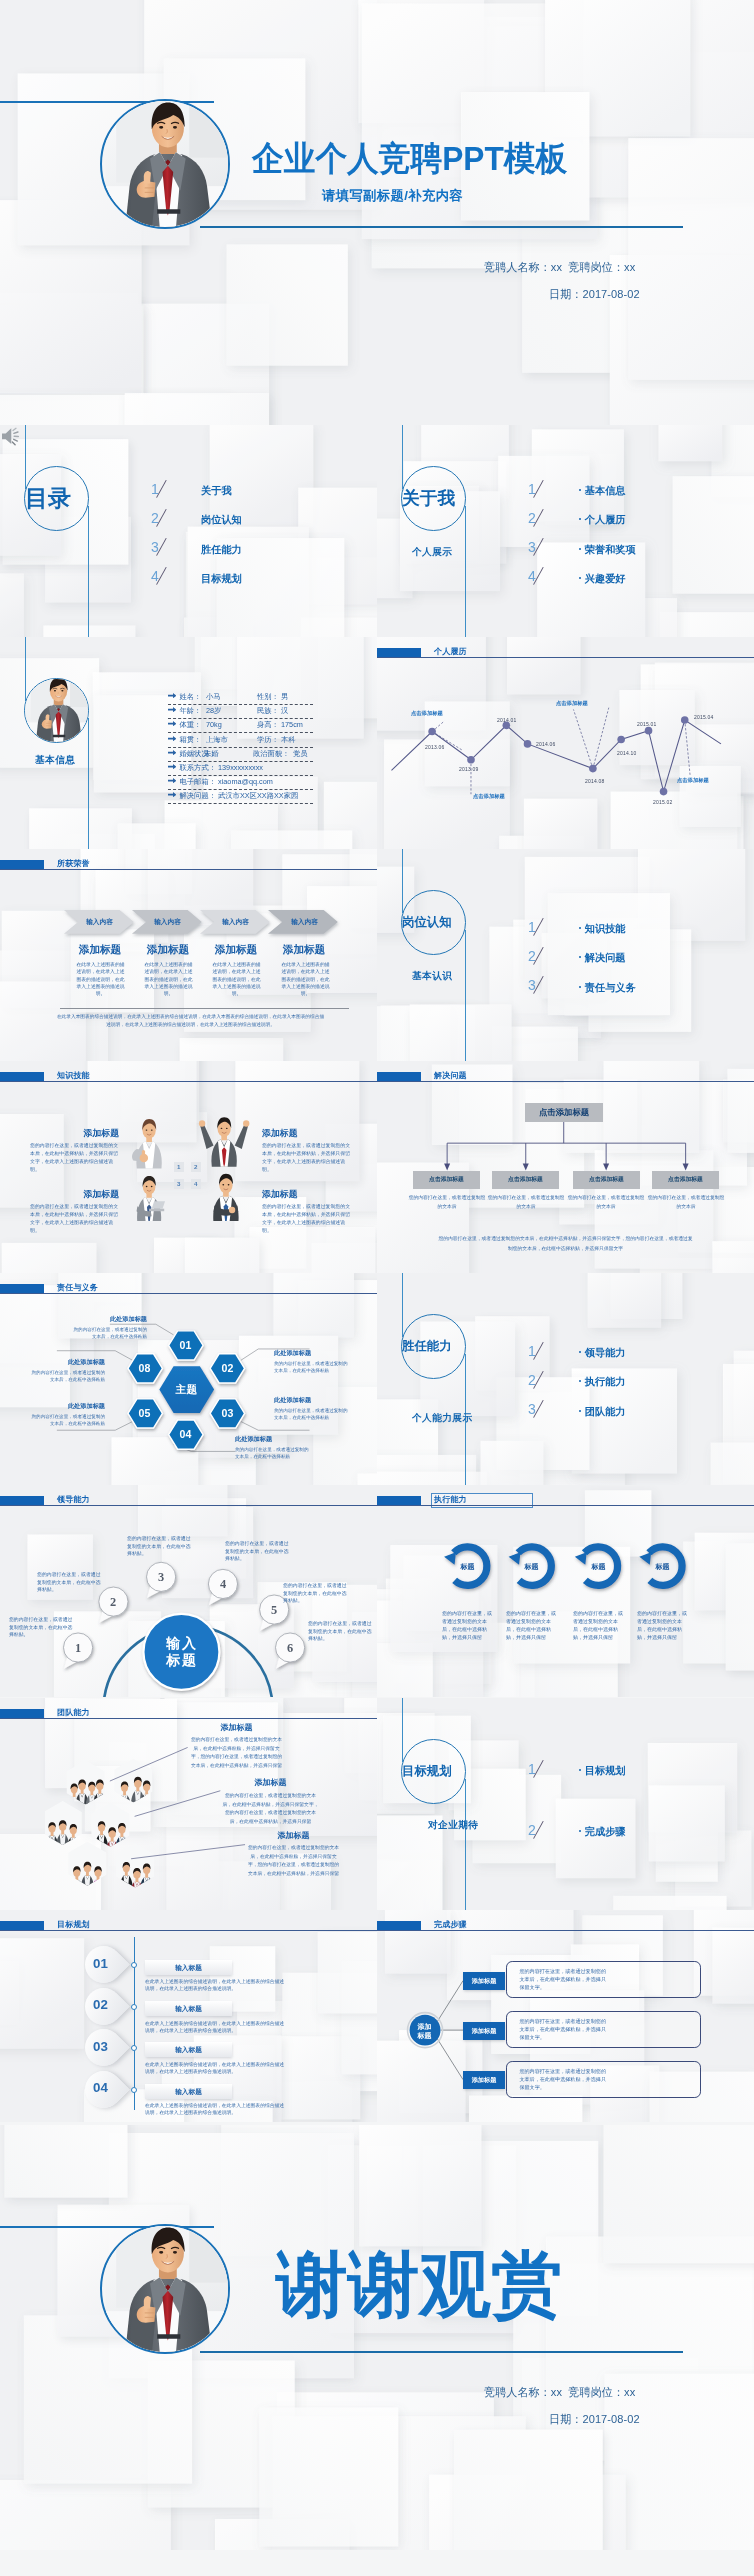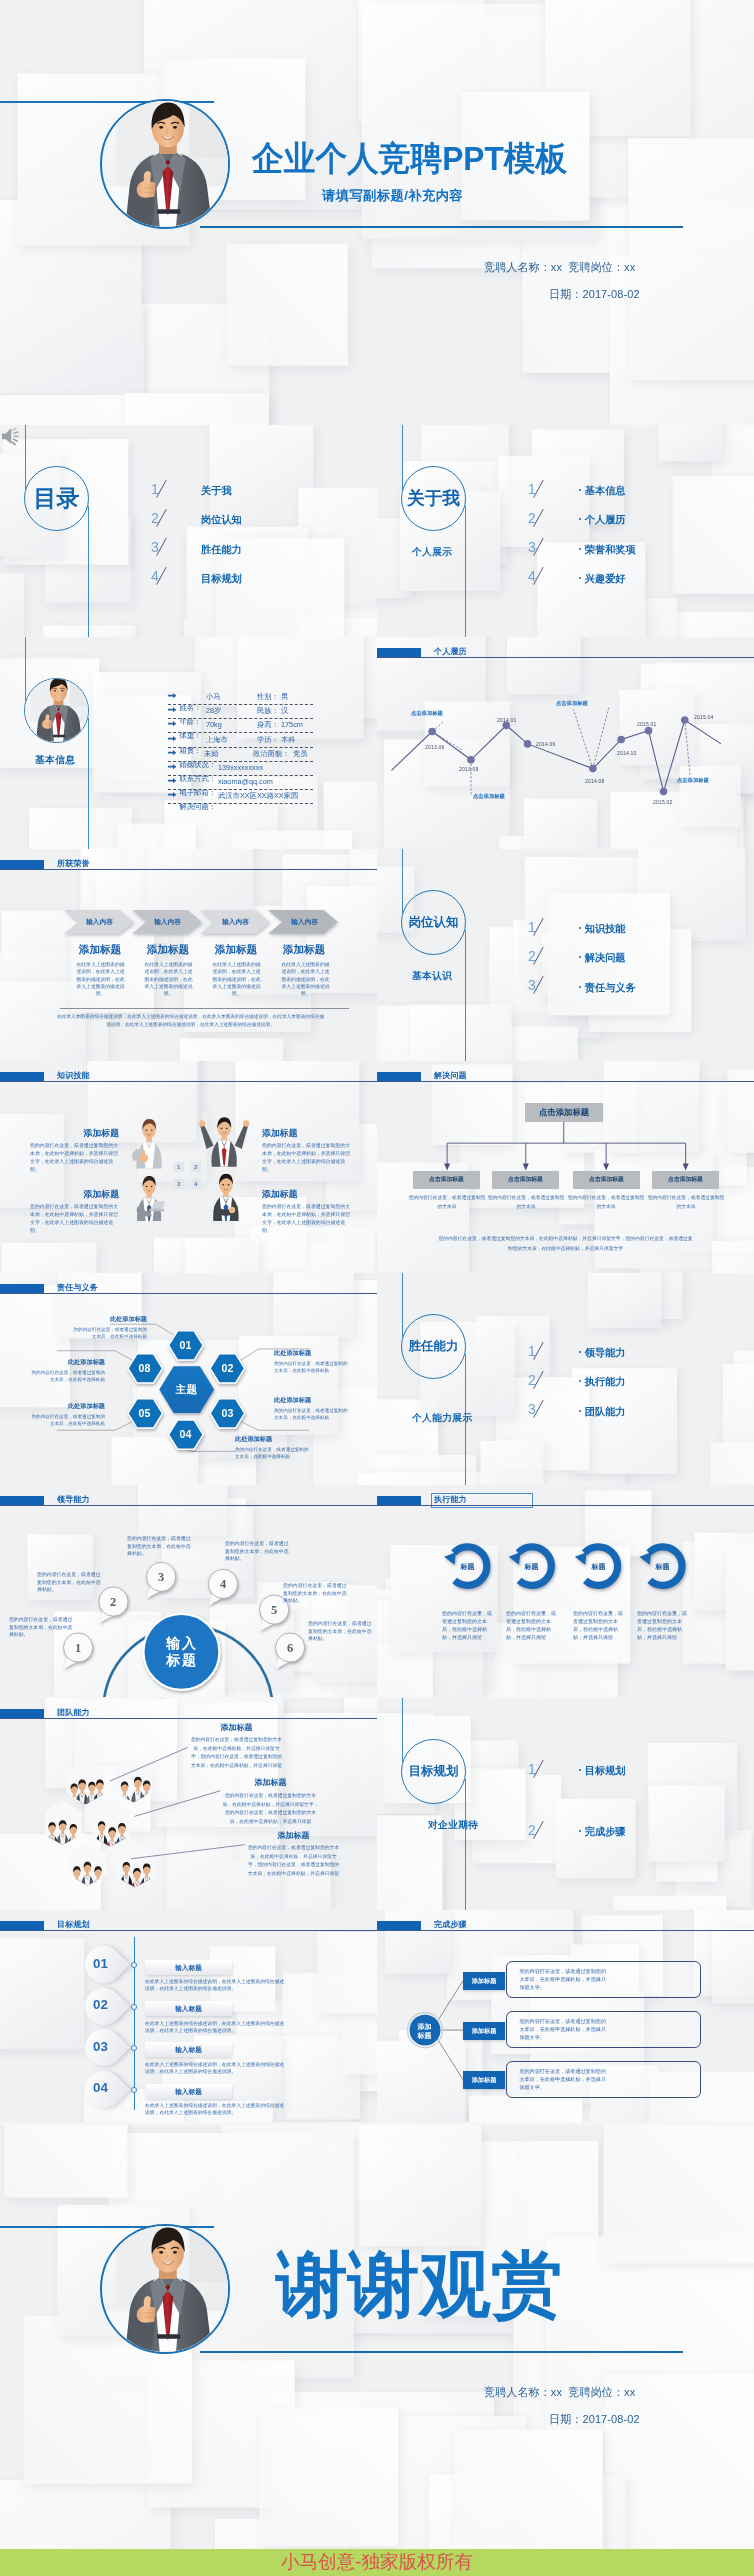--- a/index.html
+++ b/index.html
@@ -21,35 +21,35 @@
 .footbar{left:0;top:2549px;width:754px;height:26.6px;background:#b5d861}
 .footbar i{display:block;text-align:center;line-height:26.6px;font-size:18.6px;color:#d9534d;font-style:normal;font-weight:400}
 
 .spk{left:0.9px;top:0.9px;width:23px;height:21px}
 .band{left:0;top:10.6px;width:44px;height:9.3px;background:#1162b4}
 .bandttl{left:57px;top:11px;font-size:8px;font-weight:700;color:#1162b4;letter-spacing:0.2px;white-space:nowrap;line-height:8.4px}
 .bandline{left:0;top:20.4px;width:377px;height:0.9px;background:#3b5a91}
 .bandbox{left:54px;top:8px;width:102px;height:15px;border:0.9px solid #4b8bc8;box-sizing:border-box;background:rgba(255,255,255,.25)}
 
 .sec-vl{position:absolute;width:1.1px;background:#3d8ec7}
-.sec-circ{position:absolute;border:1.2px solid #2477b5;border-radius:50%;box-sizing:border-box;display:flex;align-items:center;justify-content:center}
+.sec-circ{position:absolute;border:1.2px solid #2477b5;border-radius:50%;box-sizing:border-box;display:flex;align-items:center;justify-content:flex-start}
 .sec-circ b{font-size:23px;font-weight:700;color:#1165b0;letter-spacing:0;line-height:1;white-space:nowrap}
 .sec-sub{font-size:9.7px;font-weight:700;color:#1165b0;letter-spacing:0.4px;white-space:nowrap;line-height:1}
 .sec-num{font-size:14px;color:#6aa3d6;font-family:"Liberation Sans",sans-serif;line-height:1;font-weight:400}
 .sec-num .slash{position:absolute;left:9.7px;top:-2.7px;width:1.4px;height:19.5px;background:#5a5570;transform:rotate(29deg);transform-origin:50% 50%;font-style:normal}
 .sec-lbl{font-size:10.2px;font-weight:700;color:#1165b0;white-space:nowrap;line-height:1}
 .sec-num{position:absolute}
 .sec-lbl .bull{display:inline-block;width:2.3px;height:2.3px;background:#1165b0;border-radius:50%;vertical-align:2.7px;margin-right:3.5px;font-style:normal}
 
 .bi-ring{left:24px;top:41px;width:65px;height:65px;border:1.2px solid #2477b5;border-radius:50%;overflow:hidden;background:#f4f5f6;box-sizing:border-box}
 .bi-ring>svg{position:absolute;left:0;top:0;width:100%;height:100%}
 .bi-cap{left:35px;top:118px;font-size:9.7px;font-weight:700;color:#1165b0;letter-spacing:0.4px;line-height:1}
 .bi-row{left:168px;width:145px;height:14px;border-bottom:0.9px dashed #4a5260;font-size:7.3px;color:#2a63a5;white-space:nowrap}
 .bi-row .arw{position:absolute;left:0;top:3px;width:8.4px;height:5.3px;background:#2a63a5;clip-path:polygon(0 32%,60% 32%,60% 0,100% 50%,60% 100%,60% 68%,0 68%)}
-.bi-row .k{position:absolute;left:11.5px;top:13px}
+.bi-row .k{position:absolute;left:11.5px;top:2px}
 .bi-row .v{position:absolute;left:38px;top:2.3px}
 .bi-row .k2{position:absolute;left:89px;top:2.3px}
 .bi-row .v2{position:absolute;left:113px;top:2.3px}
 
 .tl{left:0;top:0;width:377px;height:212px}
 .tl-lbl{font-size:5px;color:#3f4a63;white-space:nowrap;letter-spacing:0.2px}
 .tl-co{font-size:5.3px;font-weight:700;color:#1d6fbd;white-space:nowrap}
 
 .hn-a{font-size:6.7px;font-weight:700;color:#1b5fa8;text-align:center;line-height:8px}
 .hn-t{font-size:10.6px;font-weight:700;color:#1b5fa8;text-align:center;line-height:10.6px}
@@ -1276,16 +1276,13 @@
 <path d="M44 104 l11 0" stroke="#d4996b" stroke-width=".9" fill="none"></path>
 <path d="M44 109 l10 0" stroke="#d4996b" stroke-width=".9" fill="none"></path>
 <path d="M58 128 l26 0 l0 5 l-26 0 z" fill="#2e3238"></path>
 </svg>
       </div>
       <div class="abs end-ttl">谢谢观赏</div>
       <div class="abs cov-uline"></div>
       <div class="abs cov-m1">竞聘人名称：xx  竞聘岗位：xx</div>
       <div class="abs cov-m2">日期：2017-08-02</div>
     </div>
-    <div class="abs footbar">
-      <i>小马创意-独家版权所有</i>
-    </div>
   </div>
 
 </body></html>

